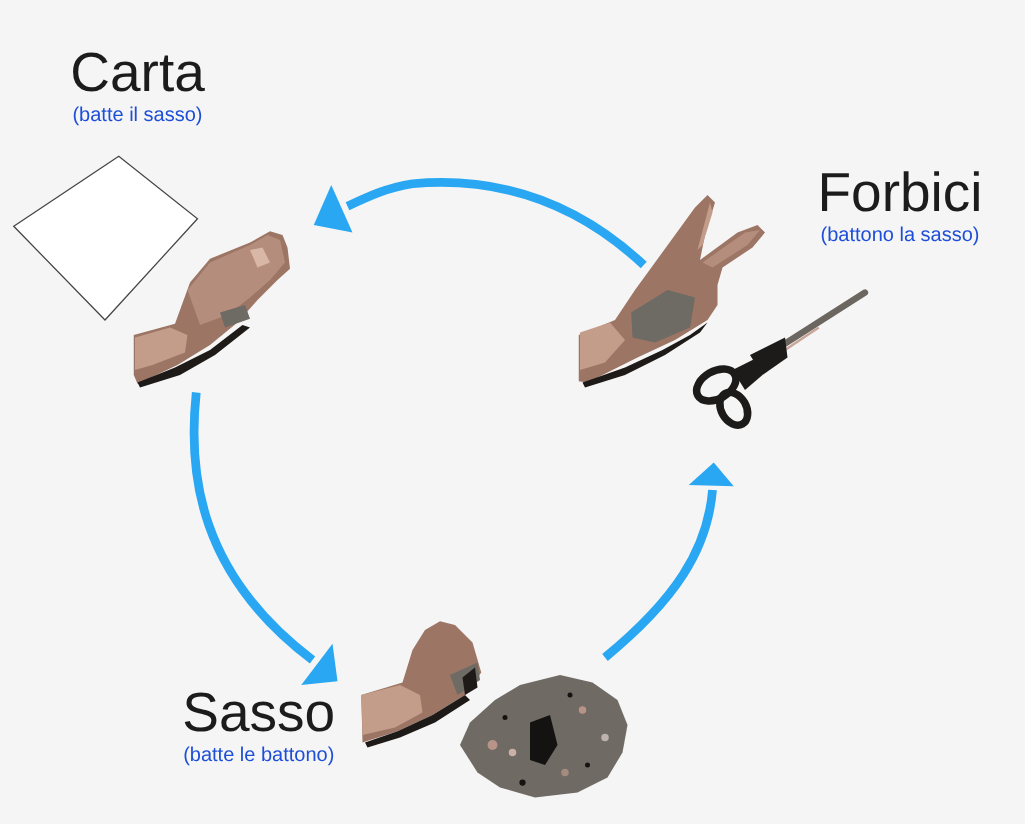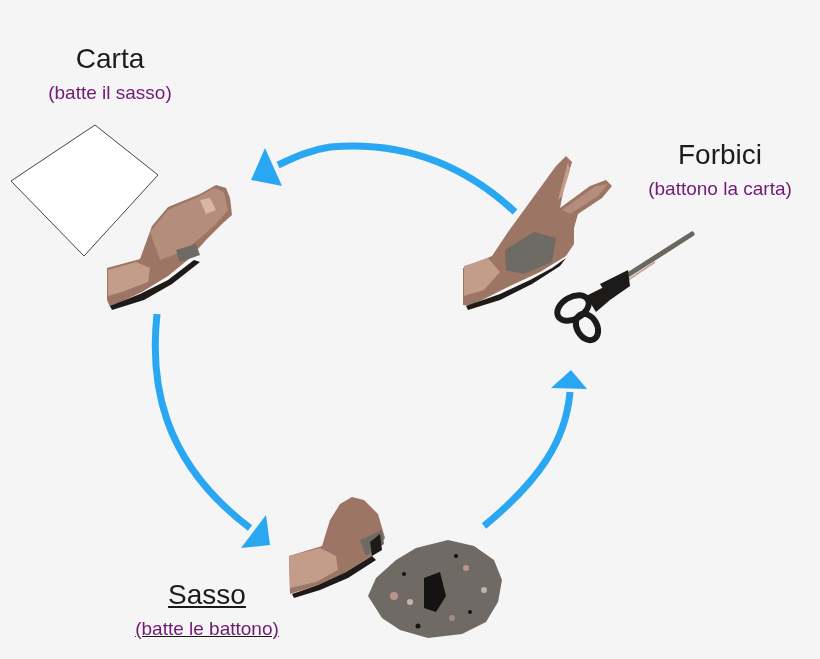--- a/index.html
+++ b/index.html
@@ -5,25 +5,25 @@
     html, body { margin: 0; padding: 0; }
     body {
       width: 820px; height: 659px;
       background: #f5f5f5;
       position: relative;
       overflow: hidden;
       font-family: "Liberation Sans", sans-serif;
       color: #1a1a1a;
     }
     .label { position: absolute; text-align: center; }
-    .label .title { display: block; font-size: 28px; line-height: 46px; color: #1c1c1c; }
-    .label .subtitle { display: block; font-size: 19px; line-height: 22px; color: #701a75; }
+    .label .title { display: block; font-size: 44px; line-height: 46px; color: #1c1c1c; }
+    .label .subtitle { display: block; font-size: 16px; line-height: 22px; color: #1d4ed8; }
     #label-carta { left: 20px; top: 36px; width: 180px; }
     #label-forbici { left: 622px; top: 132px; width: 196px; }
-    #label-sasso { left: 112px; top: 572px; width: 190px; text-decoration: underline; }
+    #label-sasso { left: 112px; top: 548px; width: 190px; }
     svg.canvas { position: absolute; left: 0; top: 0; }
   </style>
 </head>
 <body>
 
 <svg class="canvas" width="820" height="659" viewBox="0 0 820 659">
 
   <g>
     <polygon points="11,181 95,125 158,175 84,256" fill="#ffffff" stroke="#444" stroke-width="1"></polygon>
   </g>
@@ -91,19 +91,19 @@
   </g>
 </svg>
 
 <div class="label" id="label-carta">
   <span class="title">Carta</span>
   <span class="subtitle">(batte il sasso)</span>
 </div>
 
 <div class="label" id="label-forbici">
   <span class="title">Forbici</span>
-  <span class="subtitle">(battono la carta)</span>
+  <span class="subtitle">(battono la sasso)</span>
 </div>
 
 <div class="label" id="label-sasso">
   <span class="title">Sasso</span>
   <span class="subtitle">(batte le battono)</span>
 </div>
 
 </body></html>

